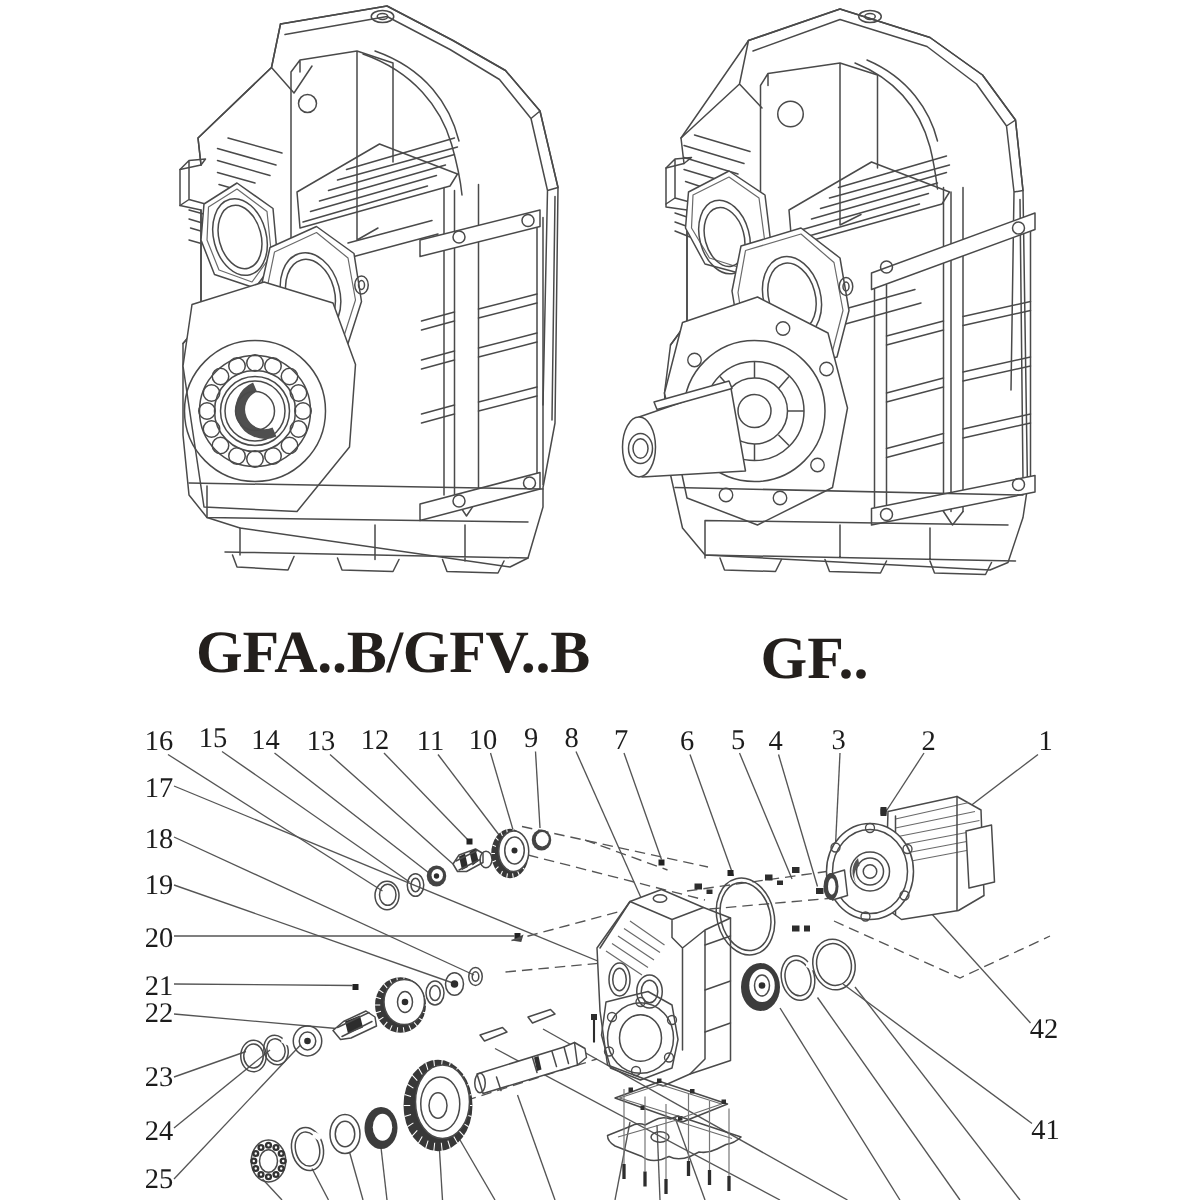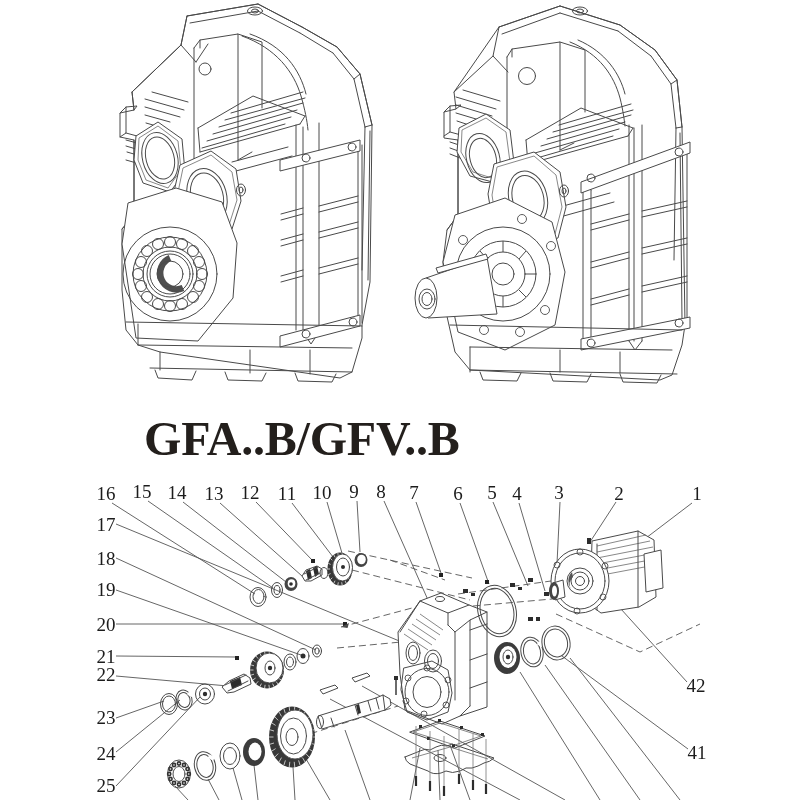--- a/index.html
+++ b/index.html
@@ -491,14 +491,15 @@
 <path d="M572,572 A13,13 0 0 0 571,589 A9,9 0 0 1 573,577 Z" fill="#555"></path>
 <circle class="s" cx="580" cy="581" r="4.5"></circle>
 
 <path class="fw" d="M553,583 L563,580 L565,597 L555,600 Z"></path>
 <ellipse fill="#444" stroke="none" cx="554" cy="591" rx="5" ry="9"></ellipse>
 <ellipse fill="#fff" stroke="none" cx="554.5" cy="591" rx="2.5" ry="5.5"></ellipse>
 </g>
 </g>
 </svg>
 
-<div class="lab" style="left:144px;top:411px;width:264px;text-align:right;font-size:48px;letter-spacing:-0.2px;">GFA..B/GFV..B</div>
+<div class="lab" style="left:130px;top:411px;width:264px;text-align:center;font-size:40px;letter-spacing:-0.2px;">GFA..B/GFV..B</div>
+<div class="lab" style="left:503px;top:415px;width:80px;text-align:center;font-size:40px;">GF..</div>
 </div>
 
 </body></html>

